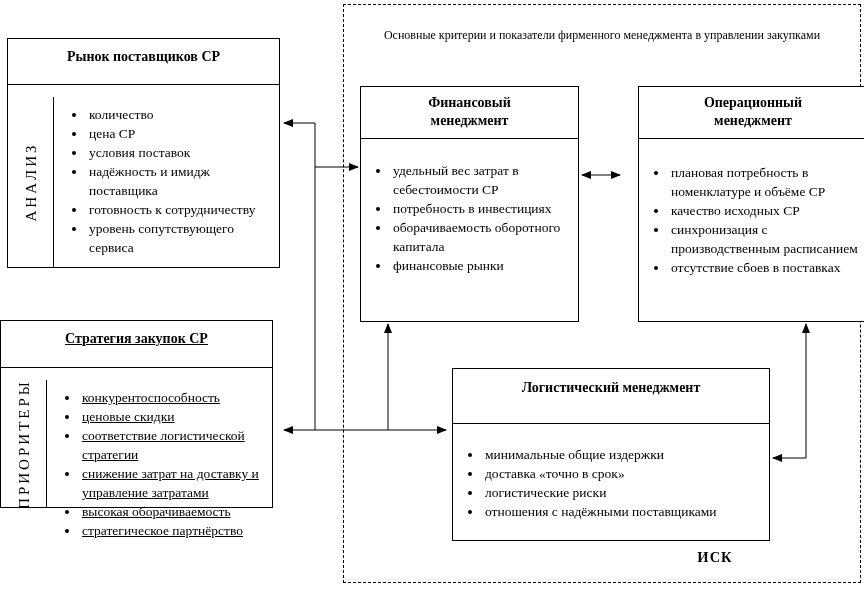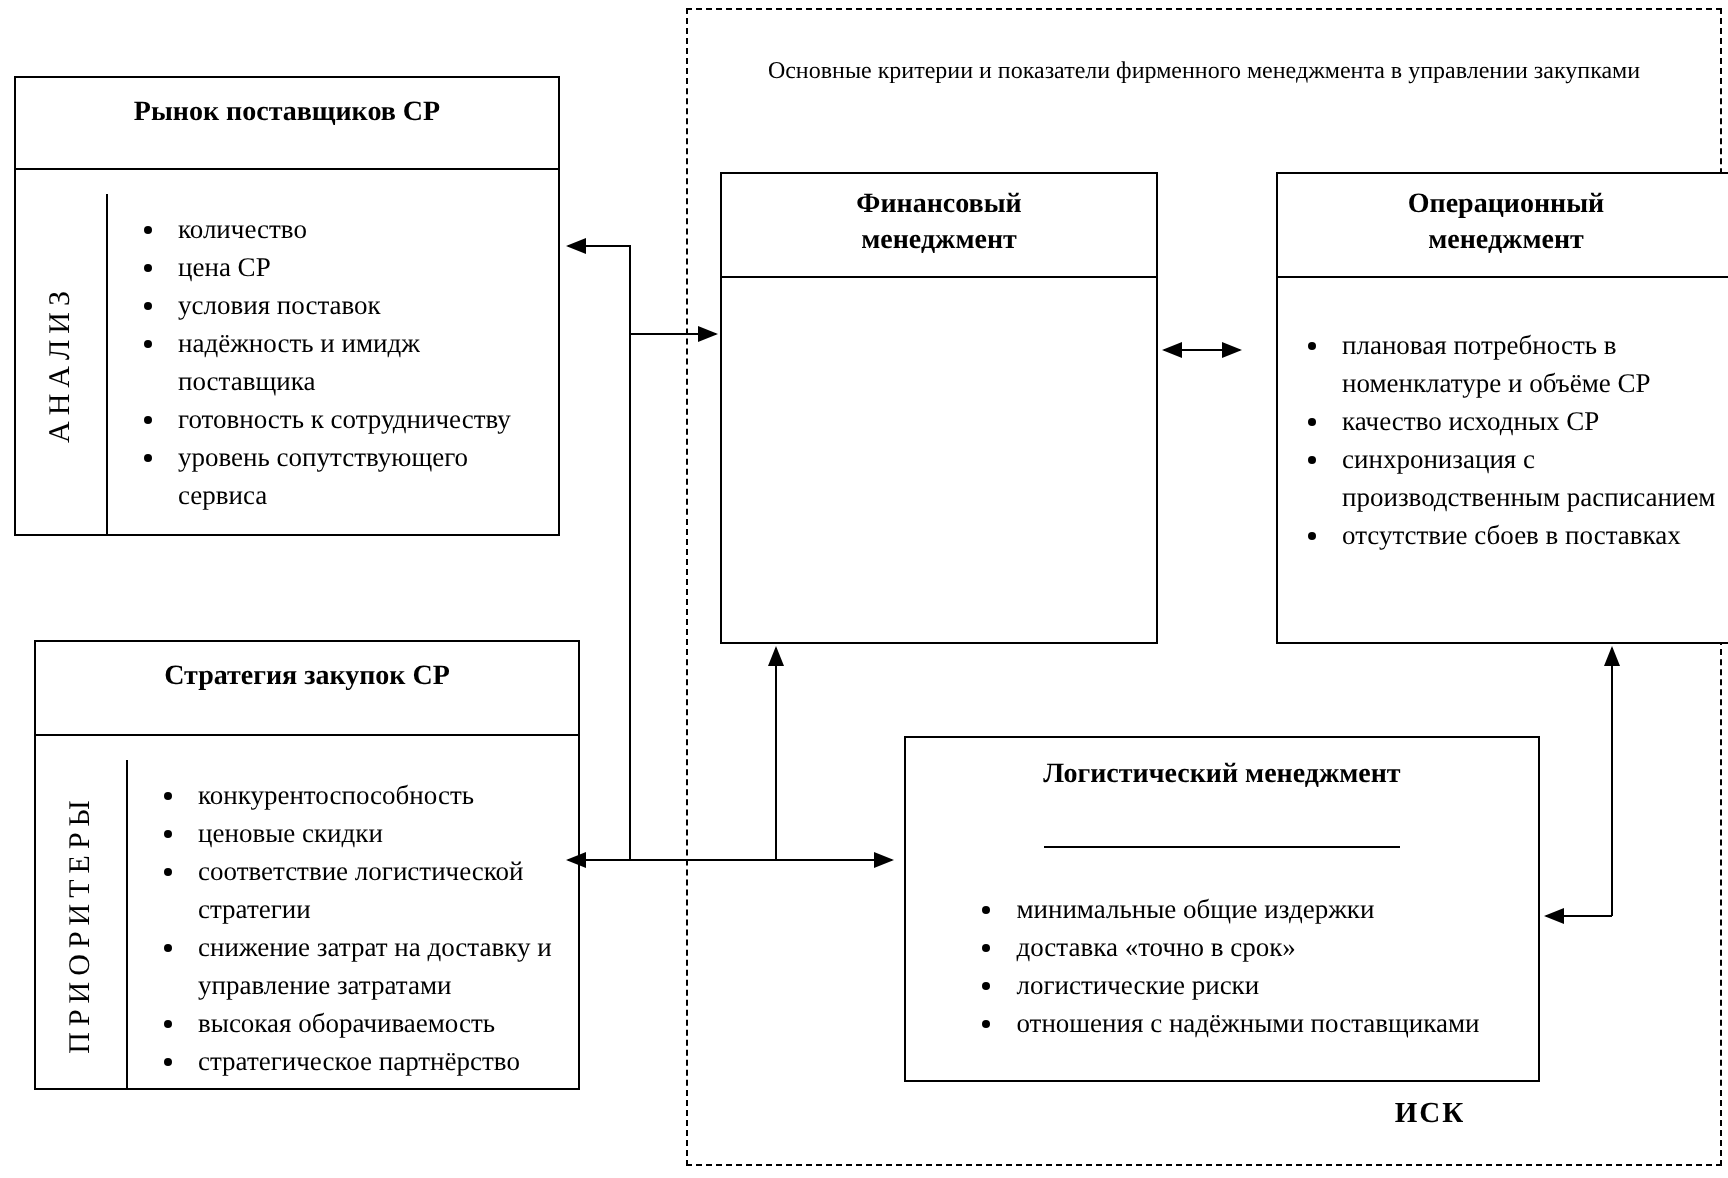--- a/index.html
+++ b/index.html
@@ -38,29 +38,29 @@
   }
   .isk {
     position:absolute; font-weight:bold; font-size:14.5px; text-align:center;
     letter-spacing:1px;
   }
   svg.wires { position:absolute; left:0; top:0; pointer-events:none; }
 
   
   .market-box      { left:7px;   top:38px;  width:273px; height:230px; }
   .market-box .hdr { height:46px; padding-top:9px; }
-  .strategy-box      { left:17px;   top:320px; width:273px; height:225px; }
+  .strategy-box      { left:0;   top:320px; width:273px; height:188px;text-decoration:underline; }
   .strategy-box .hdr { height:47px; padding-top:9px; }
   .criteria-panel  { left:343px; top:4px;   width:518px; height:579px; }
   .panel-title     { left:382px; top:26px;  width:440px; }
   .financial-box      { left:360px; top:86px;  width:219px; height:236px; }
   .financial-box .hdr { height:52px; padding:7px 40px 12px; }
   .operational-box      { left:623px; top:86px;  width:230px; height:236px;margin-left:15px; }
   .operational-box .hdr { height:52px; padding:7px 45px 0; }
-  .logistics-box      { left:452px; top:368px; width:318px; height:173px;align-items:center; }
+  .logistics-box      { left:452px; top:368px; width:318px; height:173px; }
   .logistics-box .hdr { height:55px; padding-top:10px; }
   .market-box ul.blist,
   .strategy-box ul.blist   { padding:8px 2px 0 33px; }
   .financial-box ul.blist  { padding:10px 16px 0 30px; }
   .operational-box ul.blist{ padding:12px 6px 0 30px; }
   .logistics-box ul.blist  { padding:9px 6px 0 30px; }
   .isk { left:660px; top:549px; width:110px;font-family:Liberation Serif, serif; }
 </style>
 </head>
 <body>
@@ -100,20 +100,26 @@
           <li>соответствие логистической стратегии</li>
           <li>снижение затрат на доставку и управление затратами</li>
           <li>высокая оборачиваемость</li>
           <li>стратегическое партнёрство</li>
         </ul>
     </div>
   </div>
 
   <div class="box financial-box">
     <div class="hdr">Финансовый менеджмент</div>
+    <ul class="blist">
+        <li>удельный вес затрат в себестоимости СР</li>
+        <li>потребность в инвестициях</li>
+        <li>оборачиваемость оборотного капитала</li>
+        <li>финансовые рынки</li>
+      </ul>
   </div>
 
   <div class="box operational-box">
     <div class="hdr">Операционный менеджмент</div>
     <ul class="blist">
         <li>плановая потребность в номенклатуре и объёме СР</li>
         <li>качество исходных СР</li>
         <li>синхронизация с производственным расписанием</li>
         <li>отсутствие сбоев в поставках</li>
       </ul>

